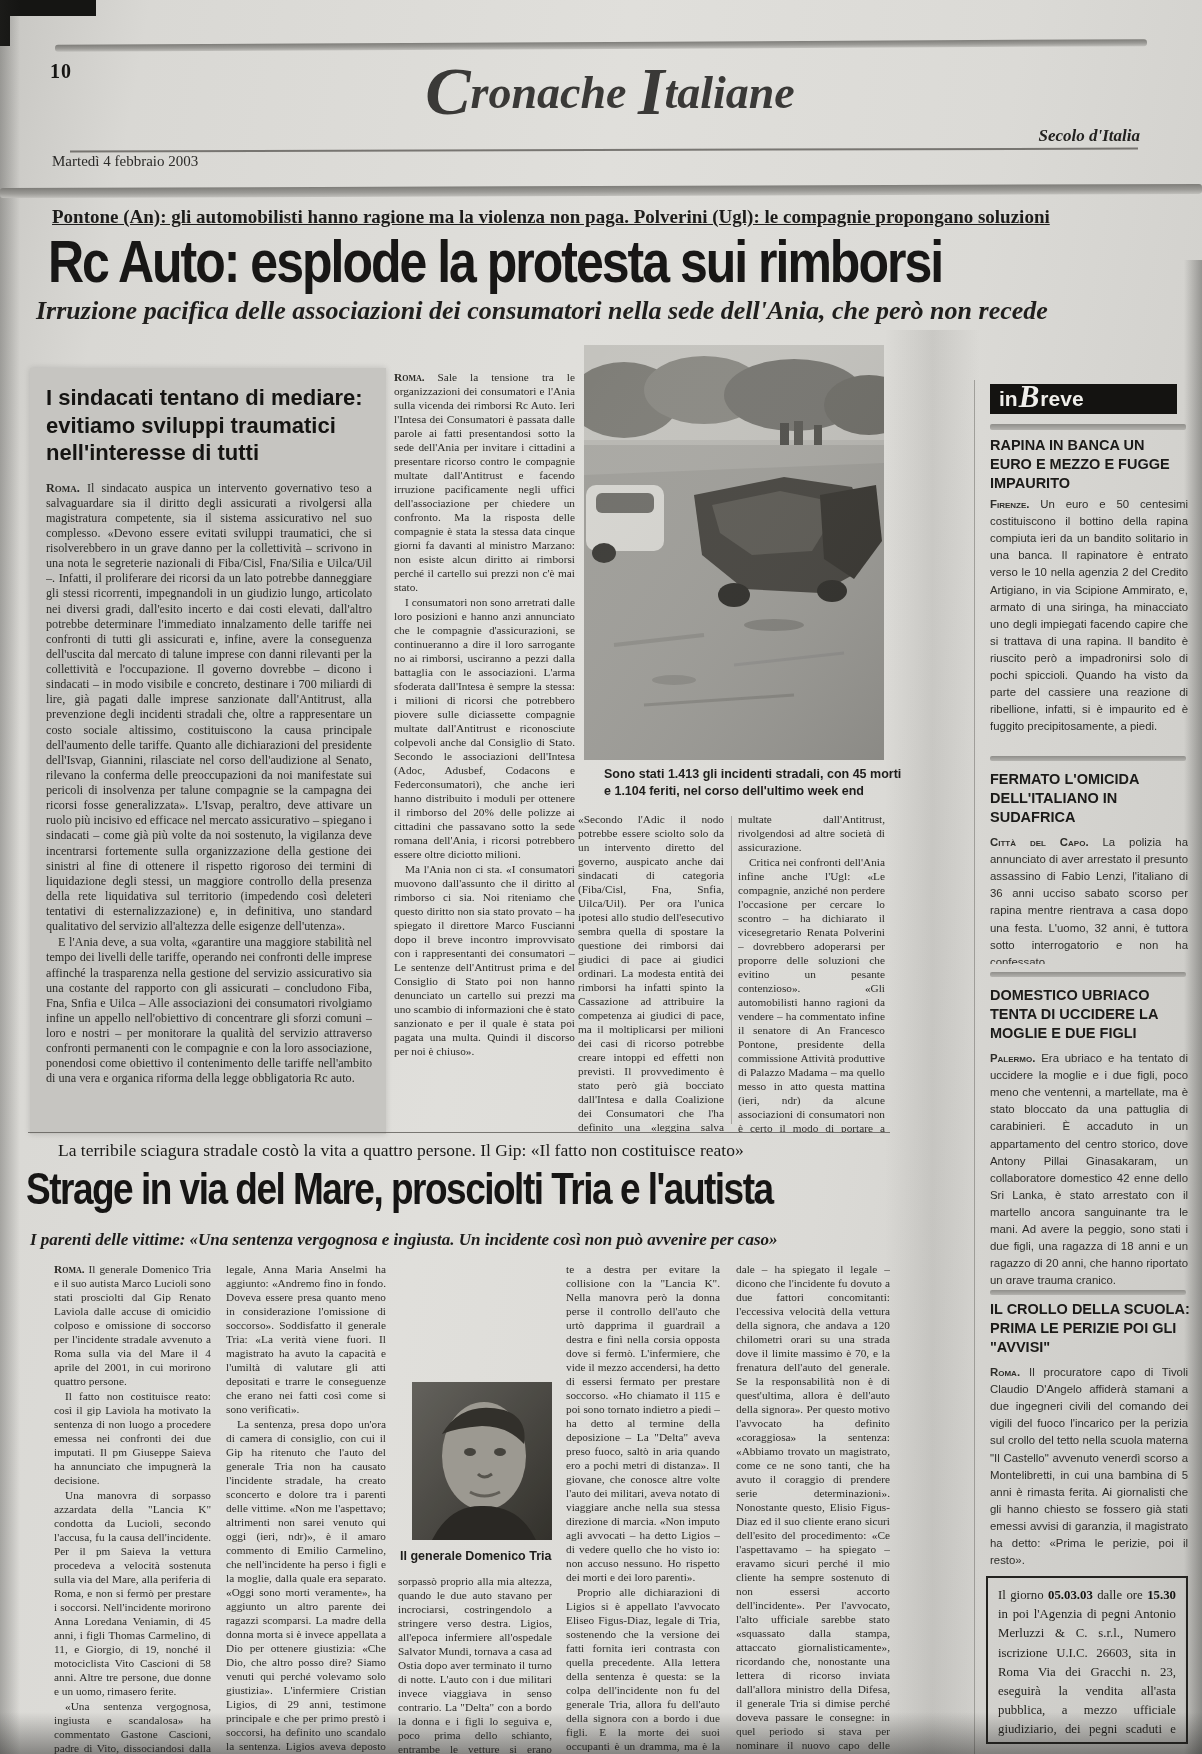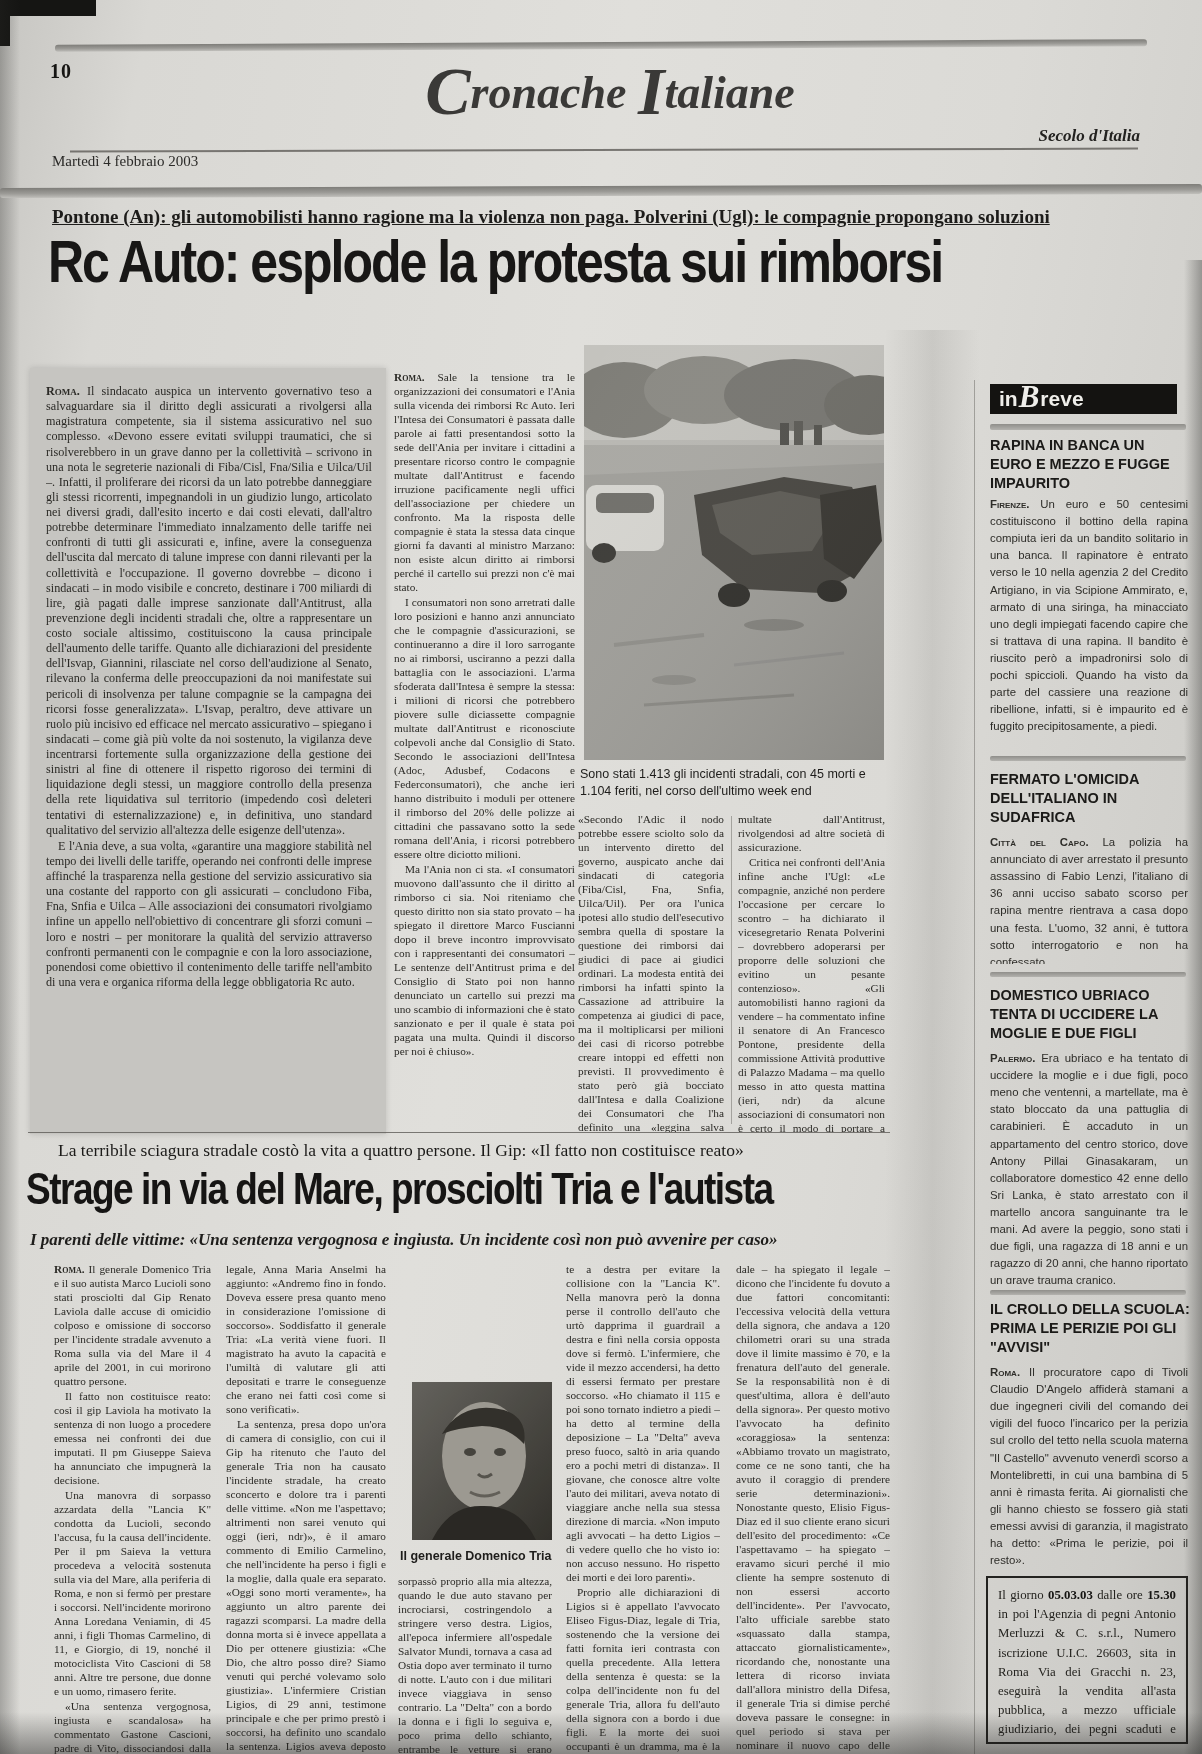--- a/index.html
+++ b/index.html
@@ -71,22 +71,24 @@
   <div class="abs masthead" style="left:380px;top:66px;width:460px;text-align:center;">
     <span class="big">C</span><span>ronache </span><span class="big">I</span><span>taliane</span>
   </div>
   <div class="abs thinrule" style="left:70px;top:149px;width:1068px;height:2px;transform:rotate(-0.15deg);"></div>
   <div class="abs brand" style="left:970px;top:126px;width:170px;">Secolo d'Italia</div>
   <div class="abs dateline-top" style="left:52px;top:153px;">Martedì 4 febbraio 2003</div>
   <div class="abs rule" style="left:0;top:186px;width:1202px;height:10px;transform:rotate(-0.2deg);"></div>
 
   <div class="abs kicker" style="left:52px;top:206px;">Pontone (An): gli automobilisti hanno ragione ma la violenza non paga. Polverini (Ugl): le compagnie propongano soluzioni</div>
   <div class="abs headline1" style="left:48px;top:228px;">Rc Auto: esplode la protesta sui rimborsi</div>
+  <div class="abs subhead1" style="left:36px;top:296px;">Irruzione pacifica delle associazioni dei consumatori nella sede dell'Ania, che però non recede</div>
 
   <div class="abs graybox" style="left:30px;top:368px;width:356px;height:766px;padding:16px 14px 10px 16px;box-sizing:border-box;">
+    <div class="boxtitle" style="margin-bottom:14px;">I sindacati tentano di mediare: evitiamo sviluppi traumatici nell'interesse di tutti</div>
     <div class="boxbody" style="height:620px;">
       <p><span class="dl">Roma.</span> <span>Il sindacato auspica un intervento governativo teso a salvaguardare sia il diritto degli assicurati a rivolgersi alla magistratura competente, sia il sistema assicurativo nel suo complesso. «Devono essere evitati sviluppi traumatici, che si risolverebbero in un grave danno per la collettività – scrivono in una nota le segreterie nazionali di Fiba/Cisl, Fna/Silia e Uilca/Uil –. Infatti, il proliferare dei ricorsi da un lato potrebbe danneggiare gli stessi ricorrenti, impegnandoli in un giudizio lungo, articolato nei diversi gradi, dall'esito incerto e dai costi elevati, dall'altro potrebbe determinare l'immediato innalzamento delle tariffe nei confronti di tutti gli assicurati e, infine, avere la conseguenza dell'uscita dal mercato di talune imprese con danni rilevanti per la collettività e l'occupazione. Il governo dovrebbe – dicono i sindacati – in modo visibile e concreto, destinare i 700 miliardi di lire, già pagati dalle imprese sanzionate dall'Antitrust, alla prevenzione degli incidenti stradali che, oltre a rappresentare un costo sociale altissimo, costituiscono la causa principale dell'aumento delle tariffe. Quanto alle dichiarazioni del presidente dell'Isvap, Giannini, rilasciate nel corso dell'audizione al Senato, rilevano la conferma delle preoccupazioni da noi manifestate sui pericoli di insolvenza per talune compagnie se la campagna dei ricorsi fosse generalizzata». L'Isvap, peraltro, deve attivare un ruolo più incisivo ed efficace nel mercato assicurativo – spiegano i sindacati – come già più volte da noi sostenuto, la vigilanza deve incentrarsi fortemente sulla organizzazione della gestione dei sinistri al fine di ottenere il rispetto rigoroso dei termini di liquidazione degli stessi, un maggiore controllo della presenza della rete liquidativa sul territorio (impedendo così deleteri tentativi di esternalizzazione) e, in definitiva, uno standard qualitativo del servizio all'altezza delle esigenze dell'utenza».</span></p>
       <p>E l'Ania deve, a sua volta, «garantire una maggiore stabilità nel tempo dei livelli delle tariffe, operando nei confronti delle imprese affinché la trasparenza nella gestione del servizio assicurativo sia una costante del rapporto con gli assicurati – concludono Fiba, Fna, Snfia e Uilca – Alle associazioni dei consumatori rivolgiamo infine un appello nell'obiettivo di concentrare gli sforzi comuni – loro e nostri – per monitorare la qualità del servizio attraverso confronti permanenti con le compagnie e con la loro associazione, ponendosi come obiettivo il contenimento delle tariffe nell'ambito di una vera e organica riforma della legge obbligatoria Rc auto.</p>
     </div>
   </div>
 
   <div class="abs body-col" style="left:394px;top:370px;width:181px;height:762px;">
     <p><span class="dl">Roma.</span> <span>Sale la tensione tra le organizzazioni dei consumatori e l'Ania sulla vicenda dei rimborsi Rc Auto. Ieri l'Intesa dei Consumatori è passata dalle parole ai fatti presentandosi sotto la sede dell'Ania per invitare i cittadini a presentare ricorso contro le compagnie multate dall'Antitrust e facendo irruzione pacificamente negli uffici dell'associazione per chiedere un confronto. Ma la risposta delle compagnie è stata la stessa data cinque giorni fa davanti al ministro Marzano: non esiste alcun diritto ai rimborsi perché il cartello sui prezzi non c'è mai stato.</span></p>
     <p>I consumatori non sono arretrati dalle loro posizioni e hanno anzi annunciato che le compagnie d'assicurazioni, se continueranno a dire il loro sarrogante no ai rimborsi, usciranno a pezzi dalla battaglia con le associazioni. L'arma sfoderata dall'Intesa è sempre la stessa: i milioni di ricorsi che potrebbero piovere sulle diciassette compagnie multate dall'Antitrust e riconosciute colpevoli anche dal Consiglio di Stato. Secondo le associazioni dell'Intesa (Adoc, Adusbef, Codacons e Federconsumatori), che anche ieri hanno distribuito i moduli per ottenere il rimborso del 20% delle polizze ai cittadini che passavano sotto la sede romana dell'Ania, i ricorsi potrebbero essere oltre diciotto milioni.</p>
     <p>Ma l'Ania non ci sta. «I consumatori muovono dall'assunto che il diritto al rimborso ci sia. Noi riteniamo che questo diritto non sia stato provato – ha spiegato il direttore Marco Fuscianni dopo il breve incontro improvvisato con i rappresentanti dei consumatori – Le sentenze dell'Antitrust prima e del Consiglio di Stato poi non hanno denunciato un cartello sui prezzi ma uno scambio di informazioni che è stato sanzionato e per il quale è stata poi pagata una multa. Quindi il discorso per noi è chiuso».</p>
@@ -120,21 +122,21 @@
       <ellipse cx="90" cy="335" rx="22" ry="5" fill="#8d8c87"></ellipse>
       <rect width="300" height="415" fill="url(#vg)" opacity="0.25"></rect>
       <defs>
           <linearGradient id="vg" x1="0" y1="0" x2="1" y2="1">
         <stop offset="0" stop-color="#ffffff" stop-opacity="0"></stop>
         <stop offset="1" stop-color="#2b2a27" stop-opacity="0.7"></stop>
       </linearGradient>
         </defs>
     </svg>
   </div>
-  <div class="abs caption" style="left:580px;top:766px;width:304px;">Sono stati 1.413 gli incidenti stradali, con 45 morti e 1.104 feriti, nel corso dell'ultimo week end</div>
+  <div class="abs caption" style="left:604px;top:766px;width:304px;font-weight:bold;">Sono stati 1.413 gli incidenti stradali, con 45 morti e 1.104 feriti, nel corso dell'ultimo week end</div>
 
   <div class="abs body-col" style="left:578px;top:812px;width:146px;height:320px;">
     <p>«Secondo l'Adic il nodo potrebbe essere sciolto solo da un intervento diretto del governo, auspicato anche dai sindacati di categoria (Fiba/Cisl, Fna, Snfia, Uilca/Uil). Per ora l'unica ipotesi allo studio dell'esecutivo sembra quella di spostare la questione dei rimborsi dai giudici di pace ai giudici ordinari. La modesta entità dei rimborsi ha infatti spinto la Cassazione ad attribuire la competenza ai giudici di pace, ma il moltiplicarsi per milioni dei casi di ricorso potrebbe creare intoppi ed effetti non previsti. Il provvedimento è stato però già bocciato dall'Intesa e dalla Coalizione dei Consumatori che l'ha definito una «leggina salva compagnie». La proposta della Coalizione è dunque quella di boicottare le «cattive compagnie»</p>
   </div>
   <div class="abs colrule" style="left:731px;top:816px;width:1px;height:308px;"></div>
   <div class="abs body-col" style="left:738px;top:812px;width:147px;height:320px;">
     <p>multate dall'Antitrust, rivolgendosi ad altre società di assicurazione.</p>
     <p>Critica nei confronti dell'Ania infine anche l'Ugl: «Le compagnie, anziché non perdere l'occasione per cercare lo scontro – ha dichiarato il vicesegretario Renata Polverini – dovrebbero adoperarsi per proporre delle soluzioni che evitino un pesante contenzioso». «Gli automobilisti hanno ragioni da vendere – ha commentato infine il senatore di An Francesco Pontone, presidente della commissione Attività produttive di Palazzo Madama – ma quello messo in atto questa mattina (ieri, ndr) da alcune associazioni di consumatori non è certo il modo di portare a soluzione la vicenda. Colpa anche dell'Ania, che deve lasciare da parte l'arroganza».</p>
   </div>
 

